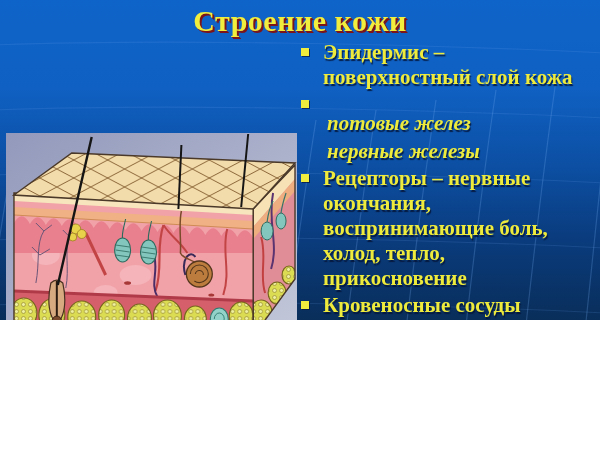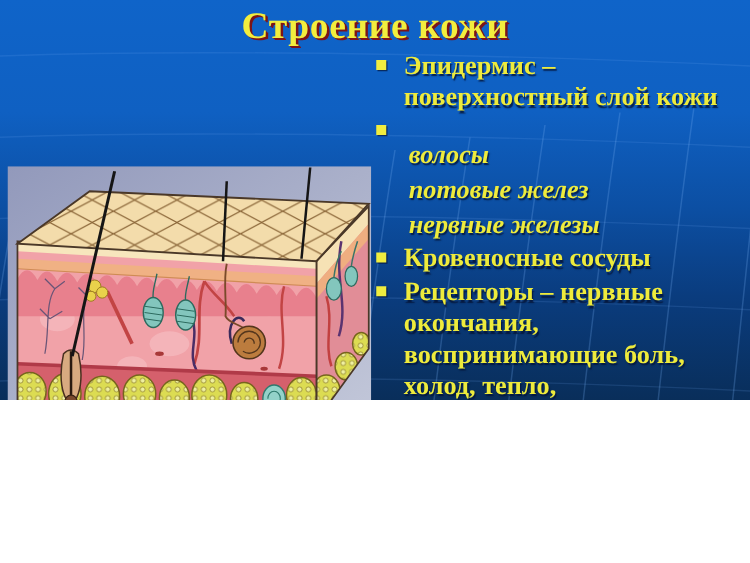--- a/index.html
+++ b/index.html
@@ -174,37 +174,34 @@
 
       <path d="M86,4 L52,152" stroke="#151515" stroke-width="2.4" fill="none"></path>
       <path d="M176,12 L173,76" stroke="#151515" stroke-width="2" fill="none"></path>
       <path d="M243,1 L236,74" stroke="#151515" stroke-width="2" fill="none"></path>
     </svg>
   </div>
 
   <div class="list">
     <div class="item">
       <span class="sq"></span>
-      <span class="txt">Эпидермис – поверхностный слой кожи</span>
-    </div>
-    <div class="item">
-      <span class="sq"></span>
-    </div>
-    <div class="item sub">
-      <span class="txt">волосы</span>
+      <span class="txt">Эпидермис – поверхностный слой кожа</span>
+    </div>
+    <div class="item">
+      <span class="sq"></span>
     </div>
     <div class="item sub">
       <span class="txt">потовые желез</span>
     </div>
     <div class="item sub">
       <span class="txt">нервные железы</span>
     </div>
     <div class="item">
       <span class="sq"></span>
+      <span class="txt">Рецепторы – нервные окончания, воспринимающие боль, холод, тепло, прикосновение</span>
+    </div>
+    <div class="item">
+      <span class="sq"></span>
       <span class="txt">Кровеносные сосуды</span>
     </div>
-    <div class="item">
-      <span class="sq"></span>
-      <span class="txt">Рецепторы – нервные окончания, воспринимающие боль, холод, тепло, прикосновение</span>
-    </div>
   </div>
 
 </div>
 
 </body></html>

